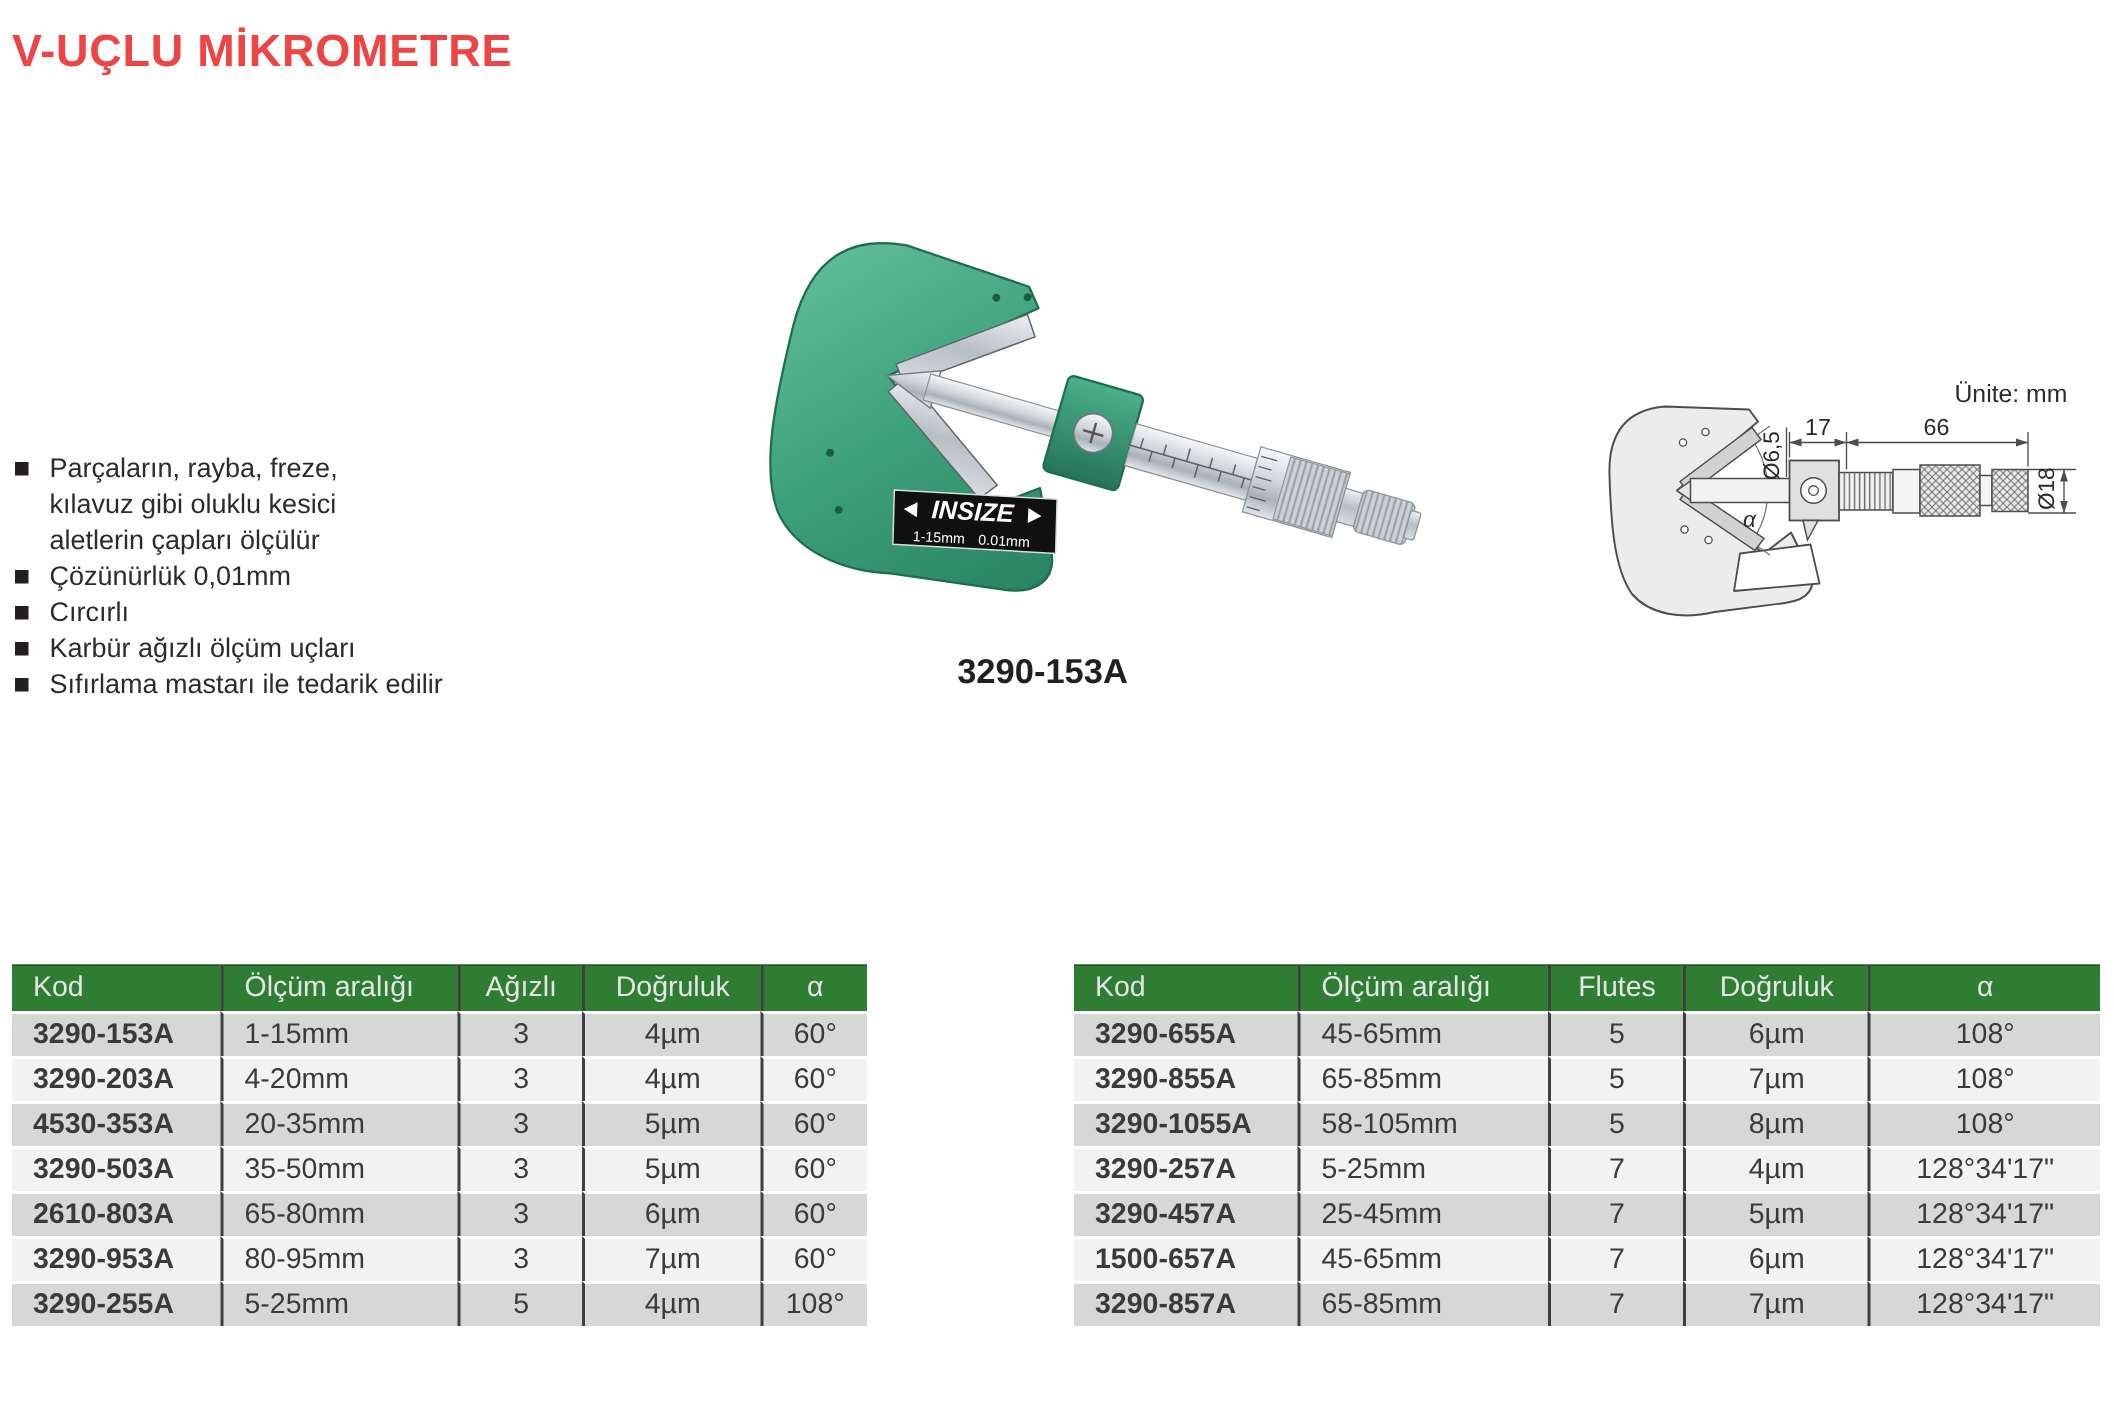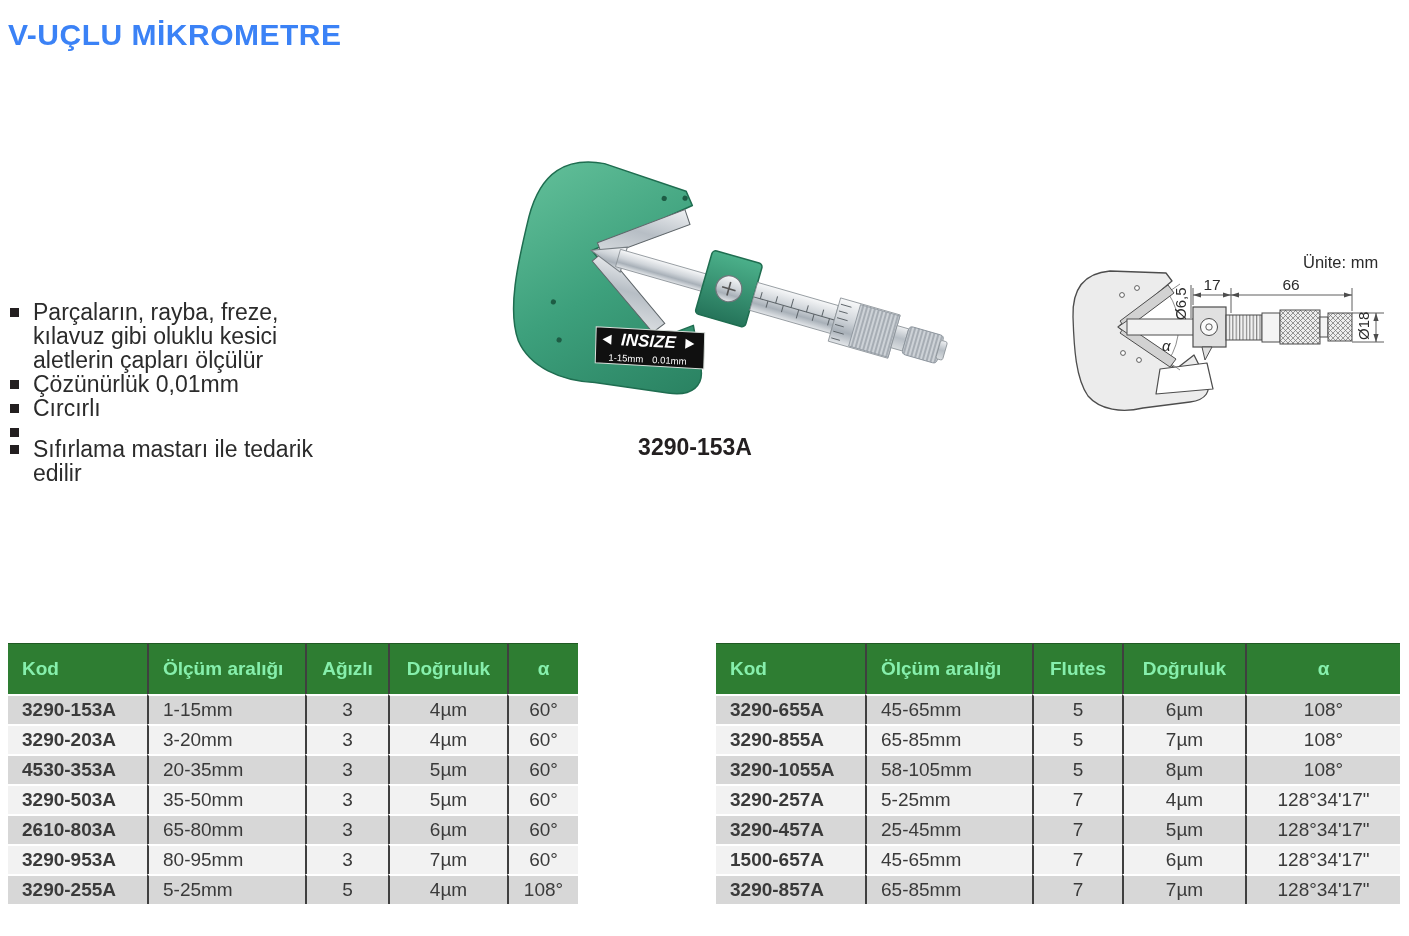--- a/index.html
+++ b/index.html
@@ -2,41 +2,41 @@
 <html><head>
 <meta charset="utf-8">
 <style>
   html,body { margin:0; padding:0; background:#fff; }
   .page {
     position:relative; width:1409px; height:936px; background:#ffffff;
     font-family:"Liberation Sans", sans-serif; color:#231f20; overflow:hidden;
   }
   .title {
     position:absolute; left:8px; top:18px;
-    font-size:30px; font-weight:bold; letter-spacing:.5px; color:#3b82f6;
+    font-size:30px; font-weight:bold; letter-spacing:.5px; color:#ef4444;
   }
   
   .features { position:absolute; left:10px; top:300px; width:355px; }
   .feature { display:flex; align-items:flex-start; }
   .feature .sq { width:9px; height:9px; background:#231f20; margin:8px 14px 0 0; flex:0 0 auto; }
-  .feature .txt { font-size:23px; line-height:24px; white-space:pre-line; color:#2b2b2b; }
+  .feature .txt { font-size:18px; line-height:24px; white-space:pre-line; color:#2b2b2b; }
   
   .photo { position:absolute; left:498px; top:148px; }
   .product-code {
     position:absolute; left:585px; top:434px; width:220px; text-align:center;
     font-size:23px; font-weight:bold; color:#231f20;
   }
   .drawing { position:absolute; left:1058px; top:243px; }
   
   table.spec { position:absolute; border-collapse:separate; border-spacing:0; table-layout:fixed; font-size:19px; }
   table.spec.t-left  { left:8px;   top:643px; width:570px; }
   table.spec.t-right { left:716px; top:643px; width:684px; }
   table.spec th {
-    background:#2e7d32; color:#86efac; font-weight:bold; height:30px;
-    border-top:1px solid #205a23; padding:10px; overflow:hidden; white-space:nowrap;
+    background:#2e7d32; color:#e5e5e5; font-weight:normal; height:30px;
+    border-top:1px solid #205a23; padding:0; overflow:hidden; white-space:nowrap;
   }
   table.spec td { height:28px; border-top:2px solid #ffffff; color:#3a3a3a; padding:0; overflow:hidden; white-space:nowrap; }
   table.spec th + th, table.spec td + td { border-left:2px solid #3f3f3f; }
   table.spec tbody tr:nth-child(odd)  td { background:#d7d7d7; }
   table.spec tbody tr:nth-child(even) td { background:#f2f2f2; }
   .a-left { text-align:left; padding-left:14px !important; }
   .a-center { text-align:center; }
   td.c-kod { font-weight:bold; color:#1b1b1b; }
   svg text { font-family:"Liberation Sans", sans-serif; }
 </style>
@@ -57,20 +57,21 @@
     <div class="feature">
       <span class="sq"></span>
       <span class="txt">Çözünürlük 0,01mm</span>
     </div>
     <div class="feature">
       <span class="sq"></span>
       <span class="txt">Cırcırlı</span>
     </div>
     <div class="feature">
       <span class="sq"></span>
+      <span class="txt">Karbür ağızlı ölçüm uçları</span>
     </div>
     <div class="feature">
       <span class="sq"></span>
       <span class="txt">Sıfırlama mastarı ile tedarik edilir</span>
     </div>
   </div>
 
   <svg class="photo" width="510" height="300" viewBox="0 0 510 300">
     <defs>
       <linearGradient id="gGreen" x1="0" y1="0" x2="1" y2="1">
@@ -250,21 +251,21 @@
     <tbody>
         <tr>
           <td class="a-left c-kod">3290-153A</td>
           <td class="a-left">1-15mm</td>
           <td class="a-center">3</td>
           <td class="a-center">4µm</td>
           <td class="a-center">60°</td>
         </tr>
         <tr>
           <td class="a-left c-kod">3290-203A</td>
-          <td class="a-left">3-20mm</td>
+          <td class="a-left">4-20mm</td>
           <td class="a-center">3</td>
           <td class="a-center">4µm</td>
           <td class="a-center">60°</td>
         </tr>
         <tr>
           <td class="a-left c-kod">4530-353A</td>
           <td class="a-left">20-35mm</td>
           <td class="a-center">3</td>
           <td class="a-center">5µm</td>
           <td class="a-center">60°</td>

